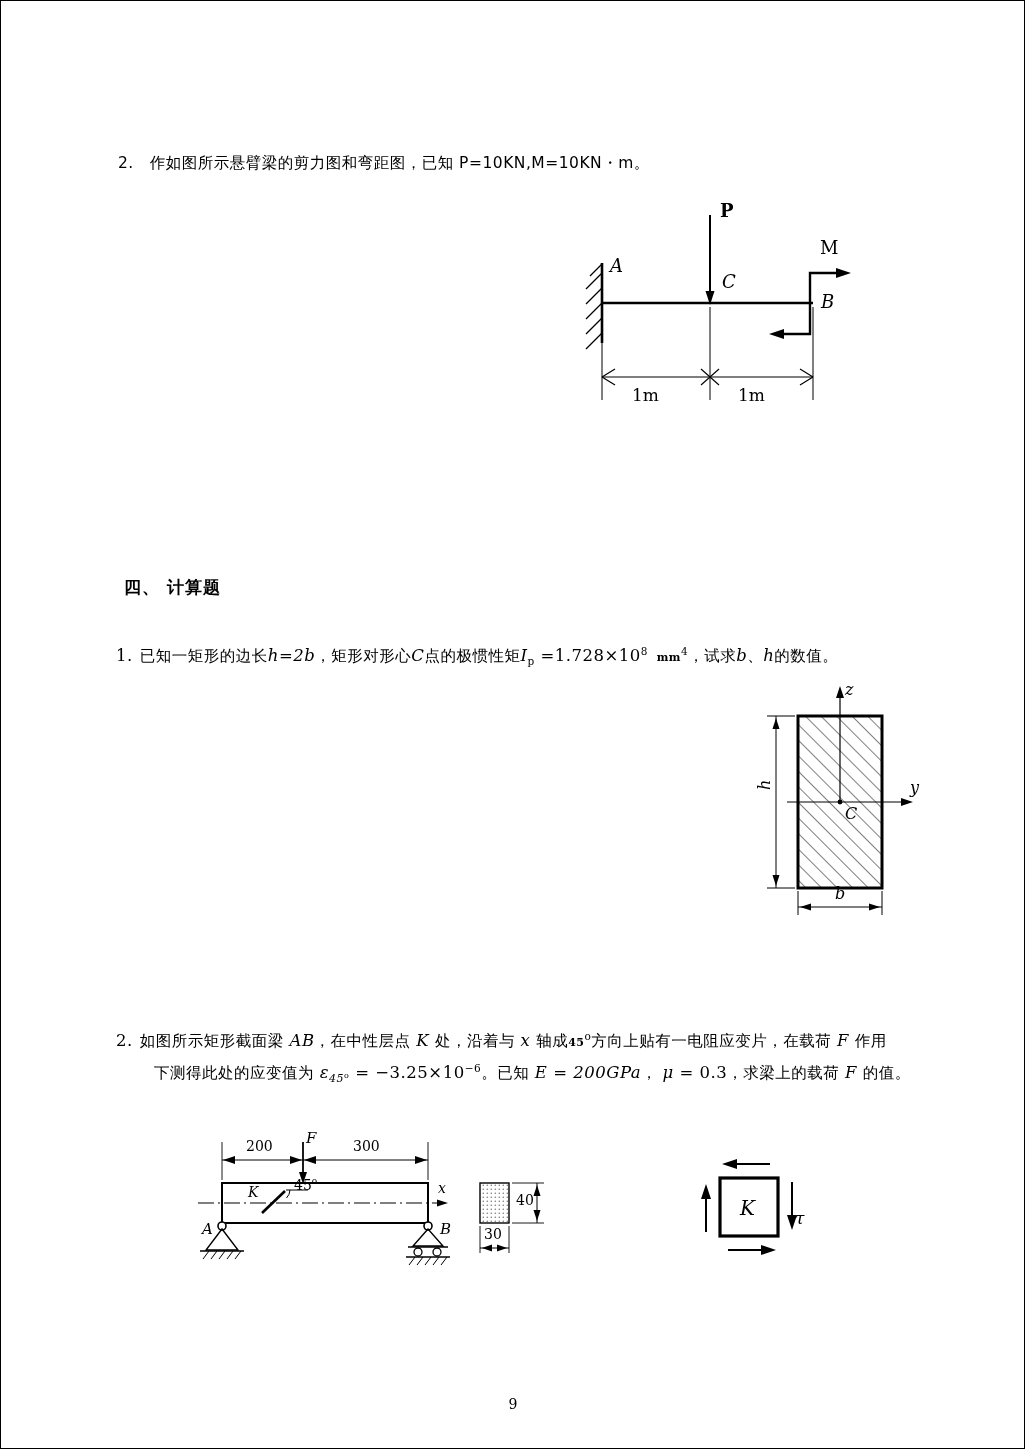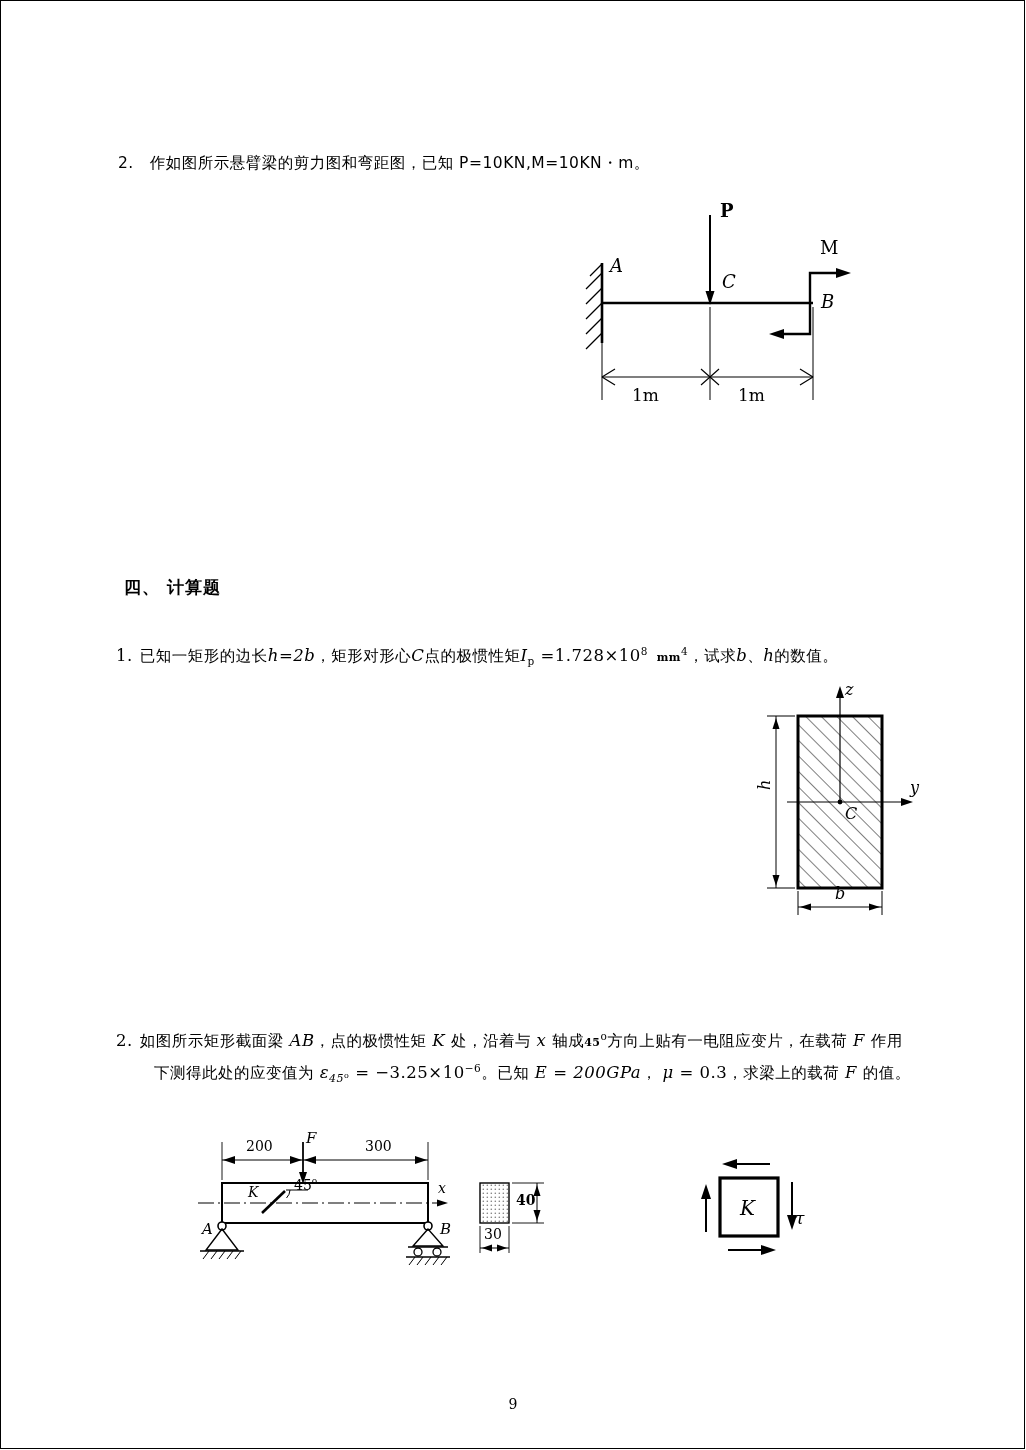--- a/index.html
+++ b/index.html
@@ -191,21 +191,21 @@
       <polygon points="135,235 124,231.5 124,238.5" fill="#000"></polygon>
     </svg>
     <div class="lbl" style="left:100px; top:8px; font-size:16px;">z</div>
     <div class="lbl" style="left:165px; top:106px; font-size:16px;">y</div>
     <div class="lbl" style="left:100px; top:132px; font-size:16px;">C</div>
     <div class="lbl" style="left:10px; top:118px; font-size:16px; transform:rotate(-90deg); transform-origin:left top;">h</div>
     <div class="lbl" style="left:90px; top:212px; font-size:16px;">b</div>
   </div>
 
   <div class="qline" style="left:116px; top:1021px;">
-    <span class="mn">2.</span><span style="display:inline-block;width:7px"></span><span>如图所示矩形截面梁</span><span class="mi">&nbsp;AB</span><span>，点的极惯性矩</span><span class="mi">&nbsp;K&nbsp;</span><span>处，沿着与</span><span class="mi">&nbsp;x&nbsp;</span><span>轴成</span><span class="mb">45</span><sup class="ex">o</sup><span>方向上贴有一电阻应变片，在载荷</span><span class="mi">&nbsp;F&nbsp;</span><span>作用</span>
+    <span class="mn">2.</span><span style="display:inline-block;width:7px"></span><span>如图所示矩形截面梁</span><span class="mi">&nbsp;AB</span><span>，在中性层点</span><span class="mi">&nbsp;K&nbsp;</span><span>处，沿着与</span><span class="mi">&nbsp;x&nbsp;</span><span>轴成</span><span class="mb">45</span><sup class="ex">o</sup><span>方向上贴有一电阻应变片，在载荷</span><span class="mi">&nbsp;F&nbsp;</span><span>作用</span>
   </div>
 
   <div class="qline" style="left:118px; top:1053px;margin-left:36px;">
     <span>下测得此处的应变值为</span><span class="mi">&nbsp;ε</span><sub class="sb"><span class="mi" style="font-size:11px">45</span><sup style="font-size:8px">o</sup></sub><span class="mn"> = −3.25×10</span><sup class="ex">−6</sup><span>。已知</span><span class="mi">&nbsp;E&nbsp;</span><span class="mn">= </span><span class="mi">200GPa</span><span>，&nbsp;</span><span class="mi">μ</span><span class="mn"> = 0.3</span><span>，求梁上的载荷</span><span class="mi">&nbsp;F&nbsp;</span><span>的值。</span>
   </div>
 
   <div class="fig" style="left:190px; top:1128px; width:270px; height:145px;">
     <svg width="270" height="145" viewBox="0 0 270 145">
 
       <rect x="32" y="55" width="206" height="40" fill="none" stroke="#000" stroke-width="2"></rect>
@@ -248,21 +248,21 @@
       <line x1="216" y1="129" x2="260" y2="129" stroke="#000" stroke-width="1.3"></line>
       <g stroke="#000" stroke-width="1">
         <line x1="219" y1="137" x2="225" y2="129"></line>
         <line x1="227" y1="137" x2="233" y2="129"></line>
         <line x1="235" y1="137" x2="241" y2="129"></line>
         <line x1="243" y1="137" x2="249" y2="129"></line>
         <line x1="251" y1="137" x2="257" y2="129"></line>
       </g>
     </svg>
     <div class="lbl-up" style="left:56px; top:10px; font-size:14px;">200</div>
-    <div class="lbl-up" style="left:163px; top:10px; font-size:14px;margin-left:12px;">300</div>
+    <div class="lbl-up" style="left:163px; top:10px; font-size:14px;">300</div>
     <div class="lbl" style="left:116px; top:1px; font-size:15px;">F</div>
     <div class="lbl" style="left:58px; top:56px; font-size:14px;">K</div>
     <div class="lbl-up" style="left:104px; top:48px; font-size:14px;"><span>45</span><sup style="font-size:9px">o</sup></div>
     <div class="lbl" style="left:248px; top:52px; font-size:14px;">x</div>
     <div class="lbl" style="left:12px; top:92px; font-size:15px;">A</div>
     <div class="lbl" style="left:250px; top:92px; font-size:15px;">B</div>
   </div>
 
   <div class="fig" style="left:462px; top:1160px; width:120px; height:110px;">
     <svg width="120" height="110" viewBox="0 0 120 110">
@@ -278,21 +278,21 @@
       <line x1="75" y1="23" x2="75" y2="63" stroke="#000" stroke-width="1"></line>
       <polygon points="75,25 71.5,36 78.5,36" fill="#000"></polygon>
       <polygon points="75,61 71.5,50 78.5,50" fill="#000"></polygon>
 
       <line x1="18" y1="66" x2="18" y2="93" stroke="#000" stroke-width="0.9"></line>
       <line x1="47" y1="66" x2="47" y2="93" stroke="#000" stroke-width="0.9"></line>
       <line x1="18" y1="88" x2="47" y2="88" stroke="#000" stroke-width="1"></line>
       <polygon points="20,88 30,84.5 30,91.5" fill="#000"></polygon>
       <polygon points="45,88 35,84.5 35,91.5" fill="#000"></polygon>
     </svg>
-    <div class="lbl-up" style="left:54px; top:32px; font-size:14px;font-weight:bold;">40</div>
+    <div class="lbl-up" style="left:54px; top:32px; font-size:14px;">40</div>
     <div class="lbl-up" style="left:22px; top:66px; font-size:14px;">30</div>
   </div>
 
   <div class="fig" style="left:692px; top:1142px; width:150px; height:130px;">
     <svg width="150" height="130" viewBox="0 0 150 130">
       <rect x="28" y="36" width="58" height="58" fill="none" stroke="#000" stroke-width="3.2"></rect>
 
       <line x1="78" y1="22" x2="38" y2="22" stroke="#000" stroke-width="2"></line>
       <polygon points="30,22 45,17 45,27" fill="#000"></polygon>
 

